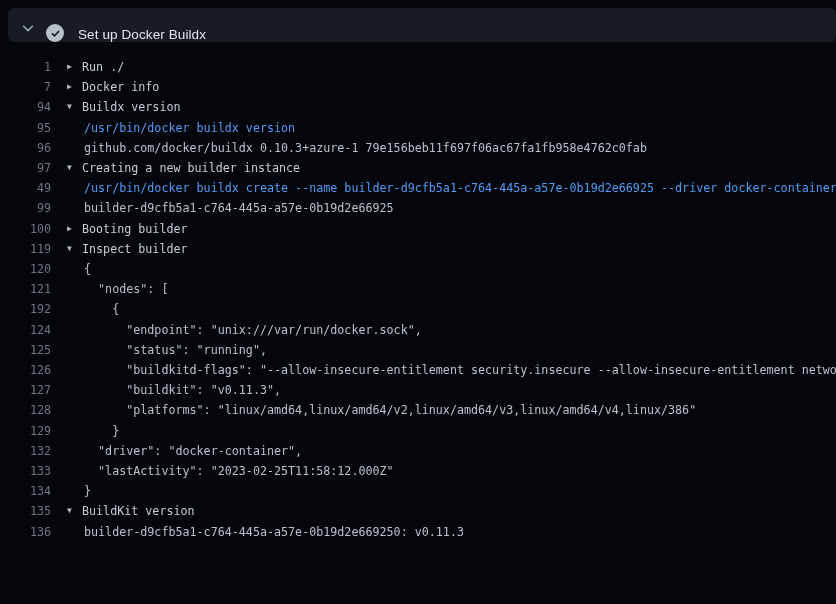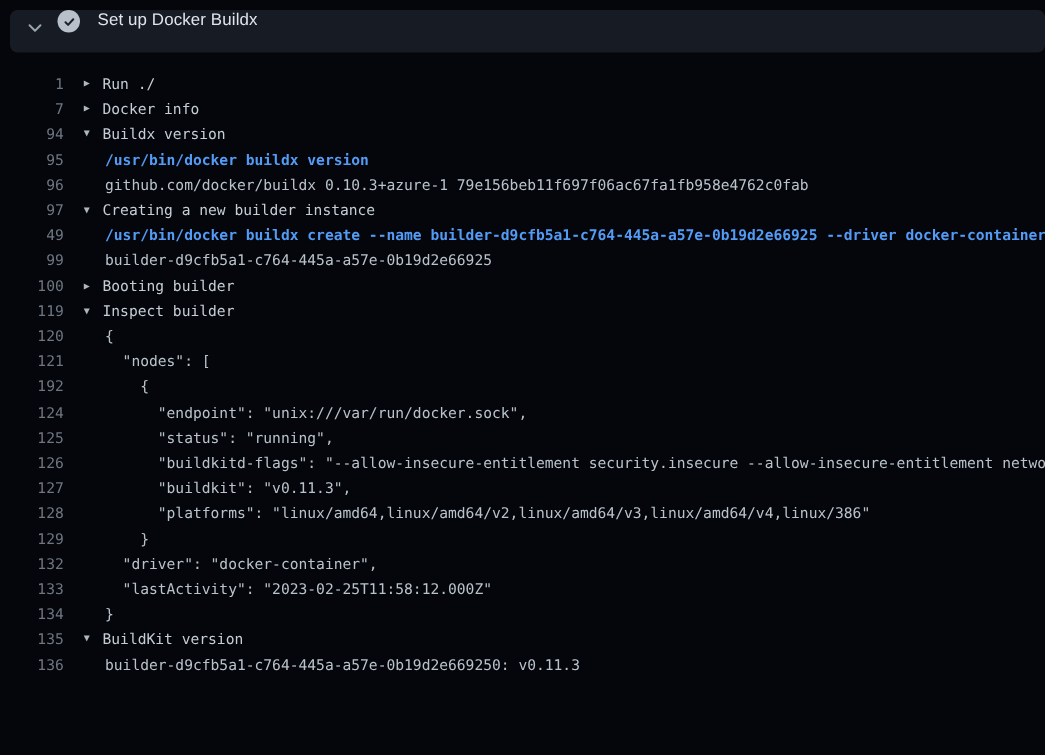--- a/index.html
+++ b/index.html
@@ -6,21 +6,21 @@
   body{
     width:836px;height:604px;overflow:hidden;
     background:#04060b;
     font-family:"DejaVu Sans Mono",monospace;
   }
   .step-header{
     margin:8px 0 0 8px;
     height:34px;
     background:#171c24;
     border-radius:6px;
-    display:flex;align-items:flex-start;
+    display:flex;align-items:flex-end;
     padding-left:6px;
     cursor:pointer;
   }
   .icon-btn{
     width:28px;height:28px;display:flex;align-items:center;justify-content:center;flex:none;
   }
   .check-circle{
     width:18px;height:18px;border-radius:50%;
     background:#b8c0ca;
     display:flex;align-items:center;justify-content:center;flex:none;
@@ -45,21 +45,21 @@
     color:#6e7681;cursor:pointer;
   }
   .arrow{
     display:inline-block;flex:none;
     margin-left:16px;width:10px;
     font-size:8px;color:#aeb7c0;
     cursor:pointer;
   }
   .text{color:#b9c2cb;margin-left:33px;}
   .row.group .text{margin-left:5px;color:#c5cdd5;}
-  .text.command{color:#539bf5;font-weight:bold;}
+  .text.command{color:#539bf5;font-weight:normal;}
 </style>
 </head>
 <body>
 
 <div class="app">
 
   <header class="step-header">
     <span class="icon-btn">
       <svg width="14" height="14" viewBox="0 0 16 16" fill="none">
         <path d="M3 6l5 5 5-5" stroke="#9aa4ae" stroke-width="1.8" stroke-linecap="round" stroke-linejoin="round"></path>

